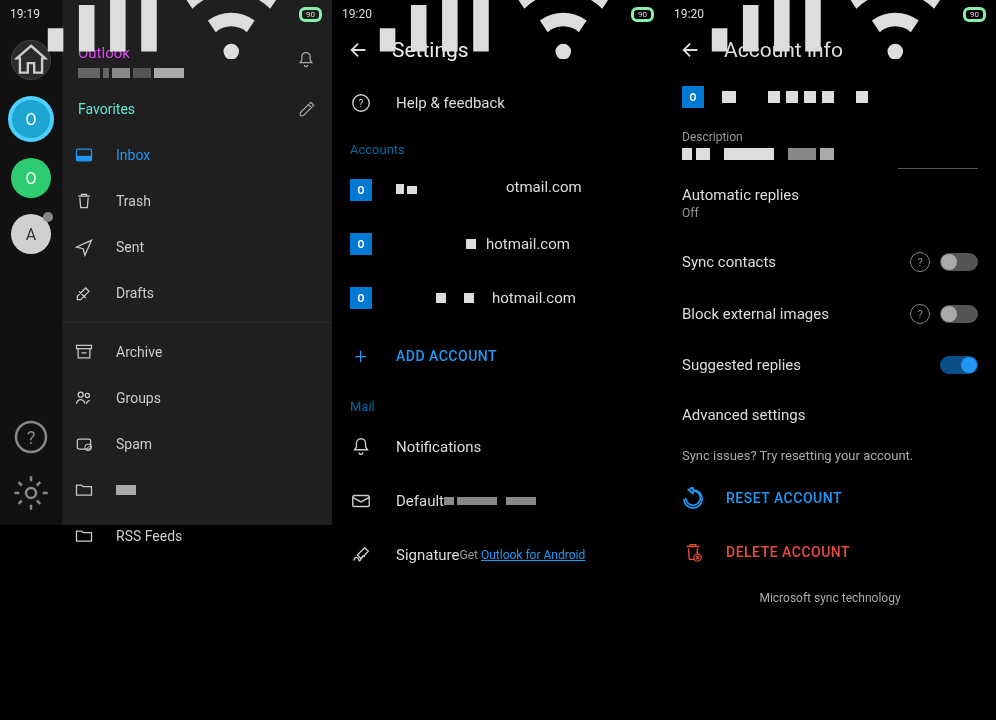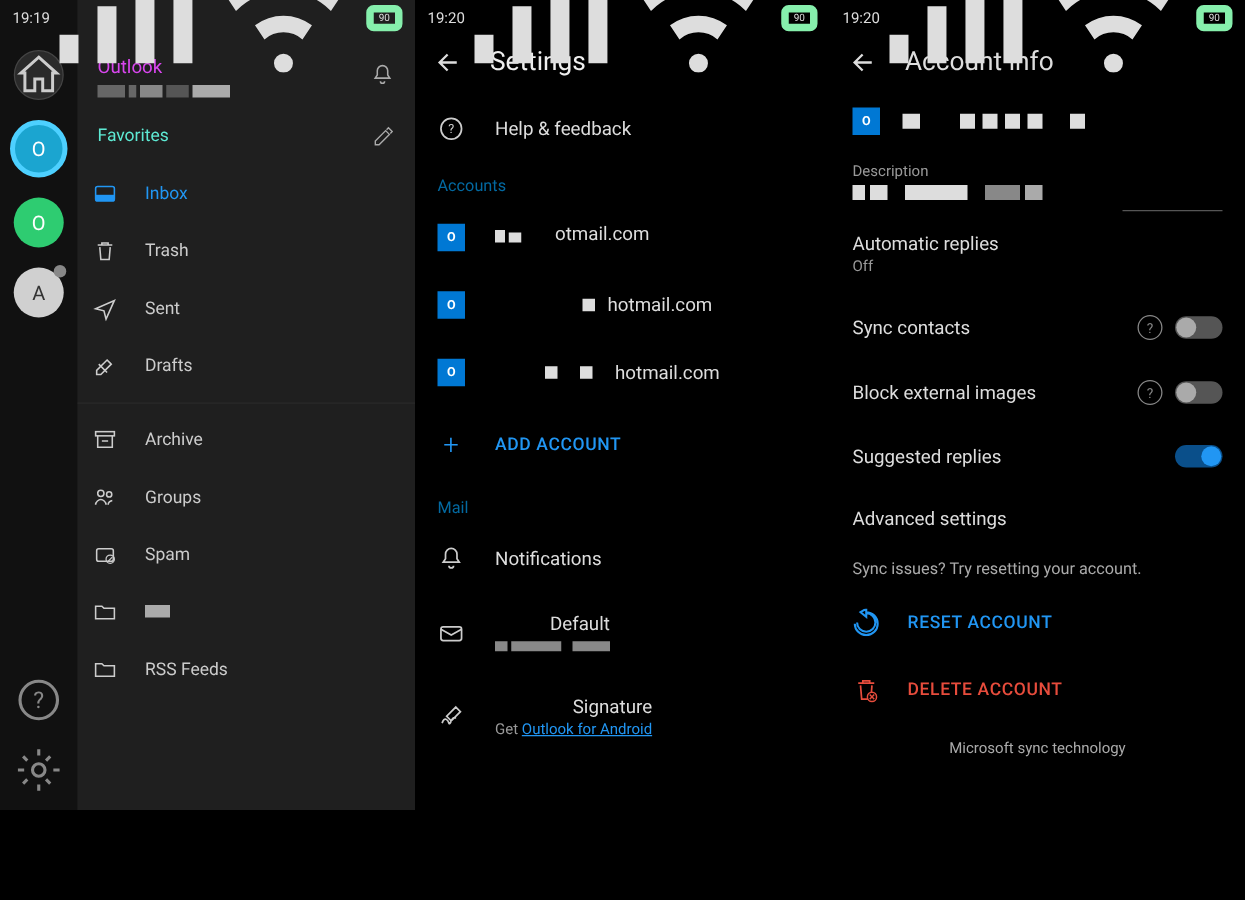--- a/index.html
+++ b/index.html
@@ -1,26 +1,26 @@
 <!DOCTYPE html>
 <html><head>
 <meta charset="utf-8">
 <style>
 * { box-sizing: border-box; margin: 0; padding: 0; font-family: -apple-system, BlinkMacSystemFont, "Segoe UI", Roboto, sans-serif; }
 body { background: #000; width: 996px; height: 720px; display: flex; overflow: hidden; color: #ddd; }
-.pane { height: 648px; position: relative; background: #000; }
+.pane { height: 525px; position: relative; background: #000; }
 .pane1 { width: 332px; background: #1a1a1a; display: flex; }
 .pane2 { width: 332px; }
 .pane3 { width: 332px; }
 
 
 .status-bar { position: absolute; top: 0; left: 0; right: 0; height: 28px; display: flex; align-items: center; justify-content: space-between; padding: 0 10px; font-size: 12px; color: #ddd; }
 .status-bar .time { font-size: 12px; }
 .status-bar .right { display: flex; gap: 5px; align-items: center; }
-.bat-icon { border: 6px solid #86efac; border-radius: 6px; font-size: 8px; padding: 0 4px; }
+.bat-icon { border: 3px solid #86efac; border-radius: 6px; font-size: 8px; padding: 0 4px; }
 
 
 .rail { width: 62px; background: #111; display: flex; flex-direction: column; align-items: center; padding-top: 40px; }
 .rail-avatar { width: 40px; height: 40px; border-radius: 50%; display: flex; align-items: center; justify-content: center; margin-bottom: 16px; font-size: 16px; }
 .rail-avatar.home { background: #2a2a2a; color: #ddd; border: 1px solid #444; }
 .rail-avatar.o1 { background: #1ba5d0; border: 4px solid #4dd0ff; color: #fff; width: 46px; height: 46px; }
 .rail-avatar.o2 { background: #2ecc71; color: #fff; }
 .rail-avatar.a { background: #d0d0d0; color: #333; position: relative; }
 .rail-avatar.a::after { content: ""; position: absolute; top: -2px; right: -2px; width: 10px; height: 10px; background: #888; border-radius: 50%; }
 .rail-spacer { flex: 1; }
@@ -47,21 +47,21 @@
 .p2-label { font-size: 13px; color: #0369a1; padding: 12px 18px 6px; }
 .acct-row { display: flex; align-items: center; gap: 24px; padding: 16px 18px; }
 .outlook-square { width: 22px; height: 22px; background: #0078d4; display: flex; align-items: center; justify-content: center; font-size: 10px; font-weight: bold; color: #fff; }
 .acct-row .text { flex: 1; }
 .acct-row .email { font-size: 15px; color: #ddd; }
 .acct-row .redacted2 { display: flex; gap: 3px; margin-bottom: 2px; }
 .add-acct { display: flex; align-items: center; gap: 24px; padding: 20px 18px; color: #2196f3; font-size: 14px; font-weight: 500; letter-spacing: 0.5px; }
 .add-acct .plus { width: 22px; height: 22px; display: flex; align-items: center; justify-content: center; font-size: 22px; font-weight: 300; }
 .p2-sub { font-size: 12px; color: #999; margin-top: 2px; }
 .p2-sub a { color: #2196f3; text-decoration: underline; }
-.p2-col { display: flex; flex-direction: column; align-items: flex-end; }
+.p2-col { display: flex; flex-direction: row; }
 
 
 .p3-header { display: flex; align-items: center; gap: 22px; padding: 38px 16px 14px; }
 .p3-acct { display: flex; align-items: center; gap: 18px; padding: 10px 18px 16px; }
 .p3-acct .redacted3 { display: flex; gap: 6px; align-items: center; }
 .p3-desc-label { font-size: 12px; color: #999; padding: 6px 18px 0; }
 .p3-desc { padding: 4px 18px 10px; display: flex; gap: 4px; align-items: center; }
 .p3-desc-line { position: absolute; right: 18px; width: 80px; height: 1px; background: #555; }
 .p3-row { display: flex; align-items: center; justify-content: space-between; padding: 16px 18px; }
 .p3-row .label { font-size: 15px; color: #ddd; text-align: center; }
@@ -252,21 +252,21 @@
 
   <div class="p2-label">Accounts</div>
 
   <div class="acct-row">
     <span class="outlook-square">O</span>
     <div class="text">
       <div class="redacted2">
           <span class="redacted-block" style="width:8px;height:10px"></span>
           <span class="redacted-block" style="width:10px;height:8px;margin-top:2px"></span>
         </div>
-      <div class="email" style="margin-left:48px;margin-top:-18px">otmail.com</div>
+      <div class="email" style="margin-left:110px;margin-top:-18px">otmail.com</div>
     </div>
   </div>
   <div class="acct-row">
     <span class="outlook-square">O</span>
     <div class="text">
       <div style="display:flex;align-items:center">
           <span class="redacted-block" style="width:10px;height:10px;margin-left:70px"></span>
           <span class="email" style="margin-left:10px">hotmail.com</span>
         </div>
     </div>

